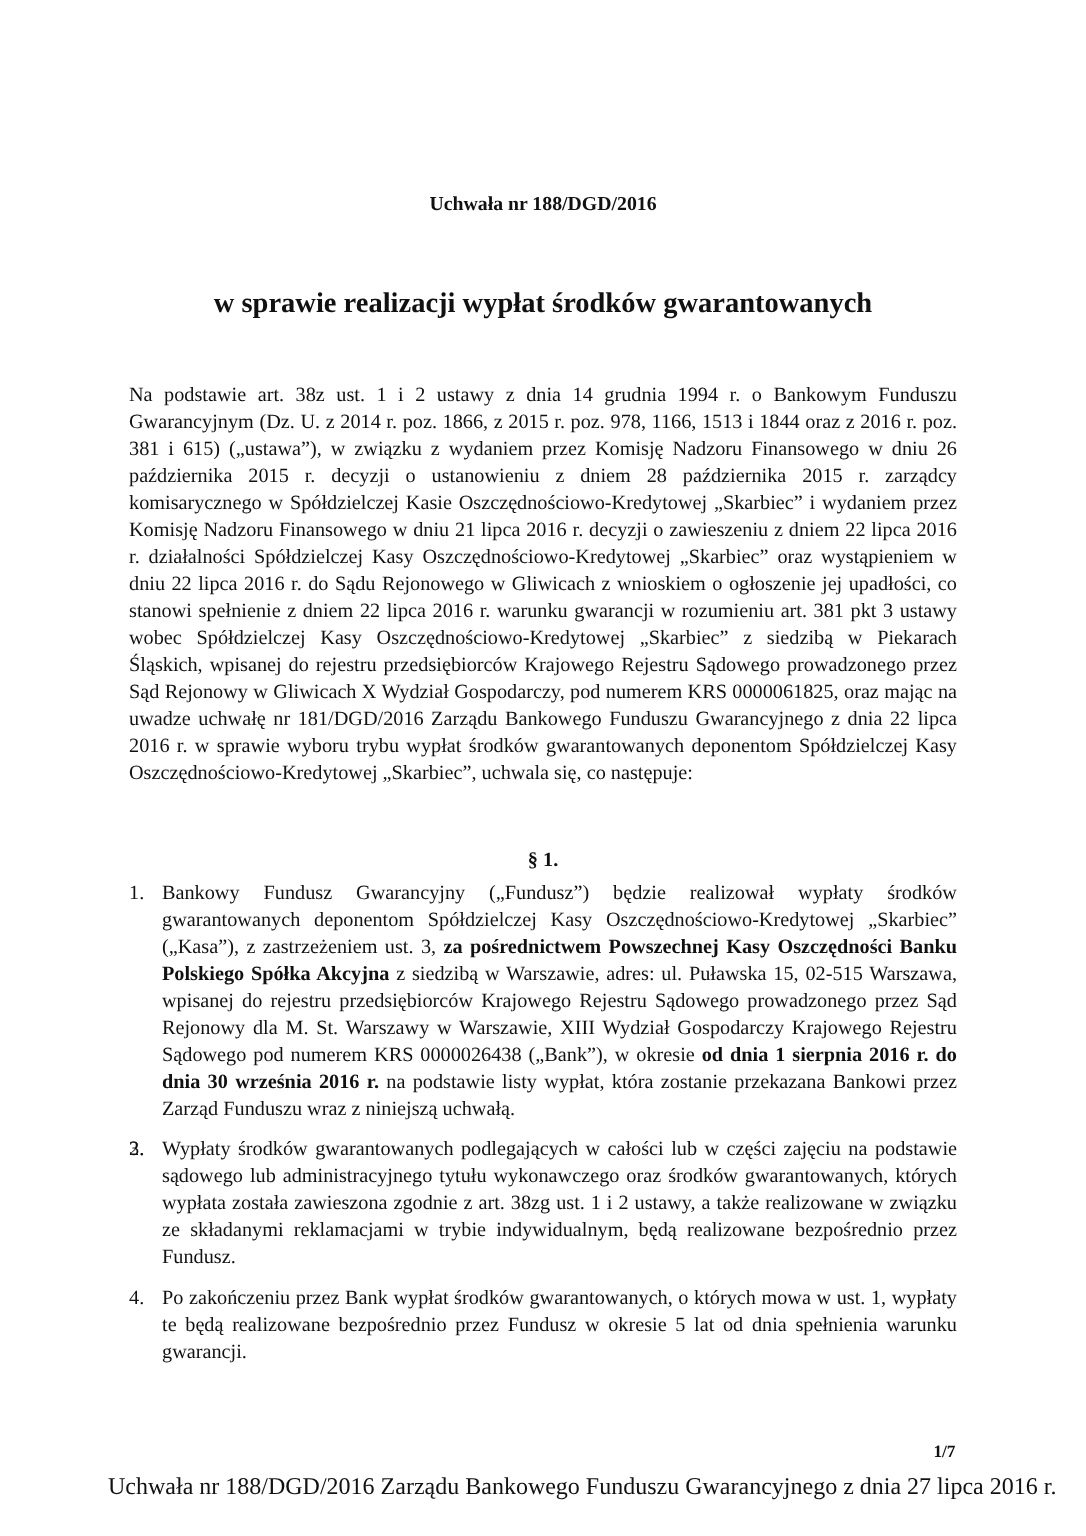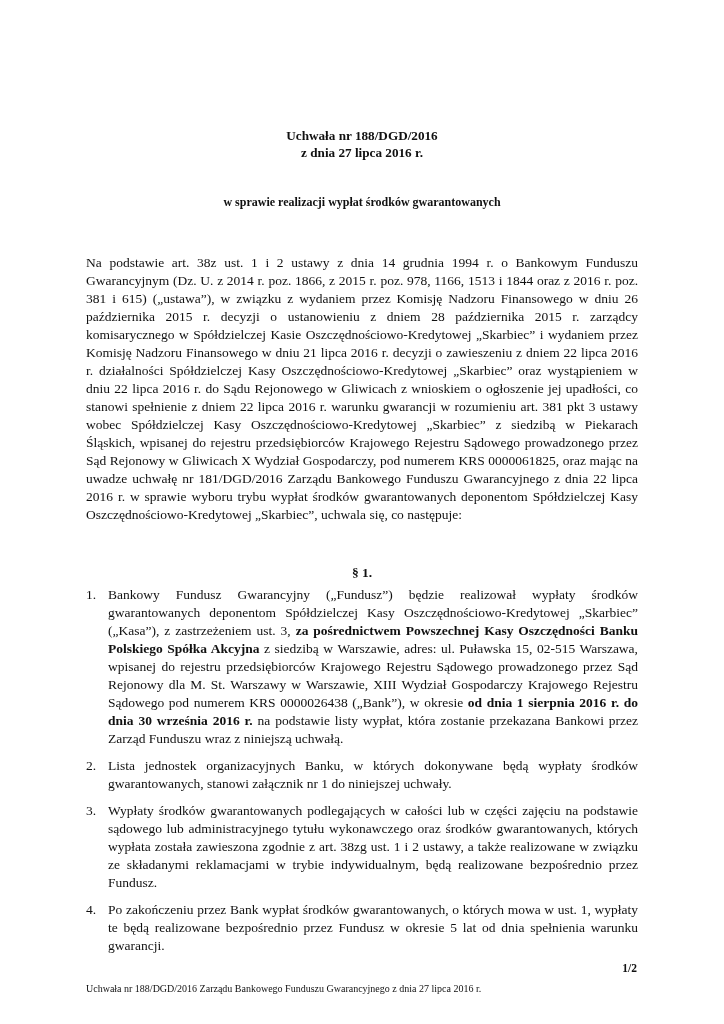--- a/index.html
+++ b/index.html
@@ -2,65 +2,63 @@
 <html><head>
 <meta charset="utf-8">
 <style>
   html, body { margin: 0; padding: 0; background: #ffffff; }
   body { width: 724px; height: 1024px; position: relative; overflow: hidden;
          font-family: "Liberation Serif", "DejaVu Serif", serif; color: #111; }
   .page { position: absolute; left: 0; top: 0; width: 724px; height: 1024px; margin-top: 28px; }
   .header { position: absolute; left: 0; width: 724px; top: 99px; text-align: center;
             font-weight: bold; font-size: 13.2px; line-height: 17px; }
   .subject { position: absolute; left: 0; width: 724px; top: 166px; text-align: center;
-             font-weight: bold; font-size: 12px; line-height: 17px; }
+             font-weight: bold; font-size: 19px; line-height: 17px; }
   .preamble { position: absolute; left: 86px; width: 552px; top: 226px;
               font-size: 13.5px; line-height: 18px; text-align: justify; }
   .section { position: absolute; left: 0; width: 724px; top: 537px; text-align: center;
              font-weight: bold; font-size: 13.5px; }
   .list { position: absolute; left: 86px; width: 552px; top: 558px; margin: 0; padding: 0;
           font-size: 13.5px; line-height: 18px; }
   .item { position: relative; padding-left: 22px; text-align: justify; margin-bottom: 9px; }
   .item .num { position: absolute; left: 0; top: 0; }
   .item b { font-weight: bold; }
   .page-num { position: absolute; right: 87px; top: 934px; font-size: 11.5px; font-weight: bold; }
-  .footer { position: absolute; left: 86px; top: 955px; font-size: 10px; }
+  .footer { position: absolute; left: 72px; top: 955px; font-size: 16px; }
 </style>
 </head>
 <body>
 
 <div class="page">
 
   <div class="header">
     <div>Uchwała nr 188/DGD/2016</div>
-    <div>z dnia 27 lipca 2016 r.</div>
   </div>
 
   <div class="subject">
     <div>w sprawie realizacji wypłat środków gwarantowanych</div>
   </div>
 
   <p class="preamble" style="margin:0;">Na podstawie art. 38z ust. 1 i 2 ustawy z dnia 14 grudnia 1994 r. o Bankowym Funduszu Gwarancyjnym (Dz. U. z 2014 r. poz. 1866, z 2015 r. poz. 978, 1166, 1513 i 1844 oraz z 2016 r. poz. 381 i 615) („ustawa”), w związku z wydaniem przez Komisję Nadzoru Finansowego w dniu 26 października 2015 r. decyzji o ustanowieniu z dniem 28 października 2015 r. zarządcy komisarycznego w Spółdzielczej Kasie Oszczędnościowo-Kredytowej „Skarbiec” i wydaniem przez Komisję Nadzoru Finansowego w dniu 21 lipca 2016 r. decyzji o zawieszeniu z dniem 22 lipca 2016 r. działalności Spółdzielczej Kasy Oszczędnościowo-Kredytowej „Skarbiec” oraz wystąpieniem w dniu 22 lipca 2016 r. do Sądu Rejonowego w Gliwicach z wnioskiem o ogłoszenie jej upadłości, co stanowi spełnienie z dniem 22 lipca 2016 r. warunku gwarancji w rozumieniu art. 381 pkt 3 ustawy wobec Spółdzielczej Kasy Oszczędnościowo-Kredytowej „Skarbiec” z siedzibą w Piekarach Śląskich, wpisanej do rejestru przedsiębiorców Krajowego Rejestru Sądowego prowadzonego przez Sąd Rejonowy w Gliwicach X Wydział Gospodarczy, pod numerem KRS 0000061825, oraz mając na uwadze uchwałę nr 181/DGD/2016 Zarządu Bankowego Funduszu Gwarancyjnego z dnia 22 lipca 2016 r. w sprawie wyboru trybu wypłat środków gwarantowanych deponentom Spółdzielczej Kasy Oszczędnościowo-Kredytowej „Skarbiec”, uchwala się, co następuje:</p>
 
   <div class="section">§ 1.</div>
 
   <div class="list">
     <div class="item">
       <span class="num">1.</span>
       <span>Bankowy Fundusz Gwarancyjny („Fundusz”) będzie realizował wypłaty środków gwarantowanych deponentom Spółdzielczej Kasy Oszczędnościowo-Kredytowej „Skarbiec” („Kasa”), z zastrzeżeniem ust. 3, </span><b>za pośrednictwem Powszechnej Kasy Oszczędności Banku Polskiego Spółka Akcyjna</b><span> z siedzibą w Warszawie, adres: ul. Puławska 15, 02-515 Warszawa, wpisanej do rejestru przedsiębiorców Krajowego Rejestru Sądowego prowadzonego przez Sąd Rejonowy dla M. St. Warszawy w Warszawie, XIII Wydział Gospodarczy Krajowego Rejestru Sądowego pod numerem KRS 0000026438 („Bank”), w okresie </span><b>od dnia 1 sierpnia 2016 r. do dnia 30 września 2016 r.</b><span> na podstawie listy wypłat, która zostanie przekazana Bankowi przez Zarząd Funduszu wraz z niniejszą uchwałą.</span>
     </div>
     <div class="item">
       <span class="num">2.</span>
-      <span>Lista jednostek organizacyjnych Banku, w których dokonywane będą wypłaty środków gwarantowanych, stanowi załącznik nr 1 do niniejszej uchwały.</span>
     </div>
     <div class="item">
       <span class="num">3.</span>
       <span>Wypłaty środków gwarantowanych podlegających w całości lub w części zajęciu na podstawie sądowego lub administracyjnego tytułu wykonawczego oraz środków gwarantowanych, których wypłata została zawieszona zgodnie z art. 38zg ust. 1 i 2 ustawy, a także realizowane w związku ze składanymi reklamacjami w trybie indywidualnym, będą realizowane bezpośrednio przez Fundusz.</span>
     </div>
     <div class="item">
       <span class="num">4.</span>
       <span>Po zakończeniu przez Bank wypłat środków gwarantowanych, o których mowa w ust. 1, wypłaty te będą realizowane bezpośrednio przez Fundusz w okresie 5 lat od dnia spełnienia warunku gwarancji.</span>
     </div>
   </div>
 
-  <div class="page-num">1/2</div>
+  <div class="page-num">1/7</div>
   <div class="footer">Uchwała nr 188/DGD/2016 Zarządu Bankowego Funduszu Gwarancyjnego z dnia 27 lipca 2016 r.</div>
 </div>
 
 </body></html>

